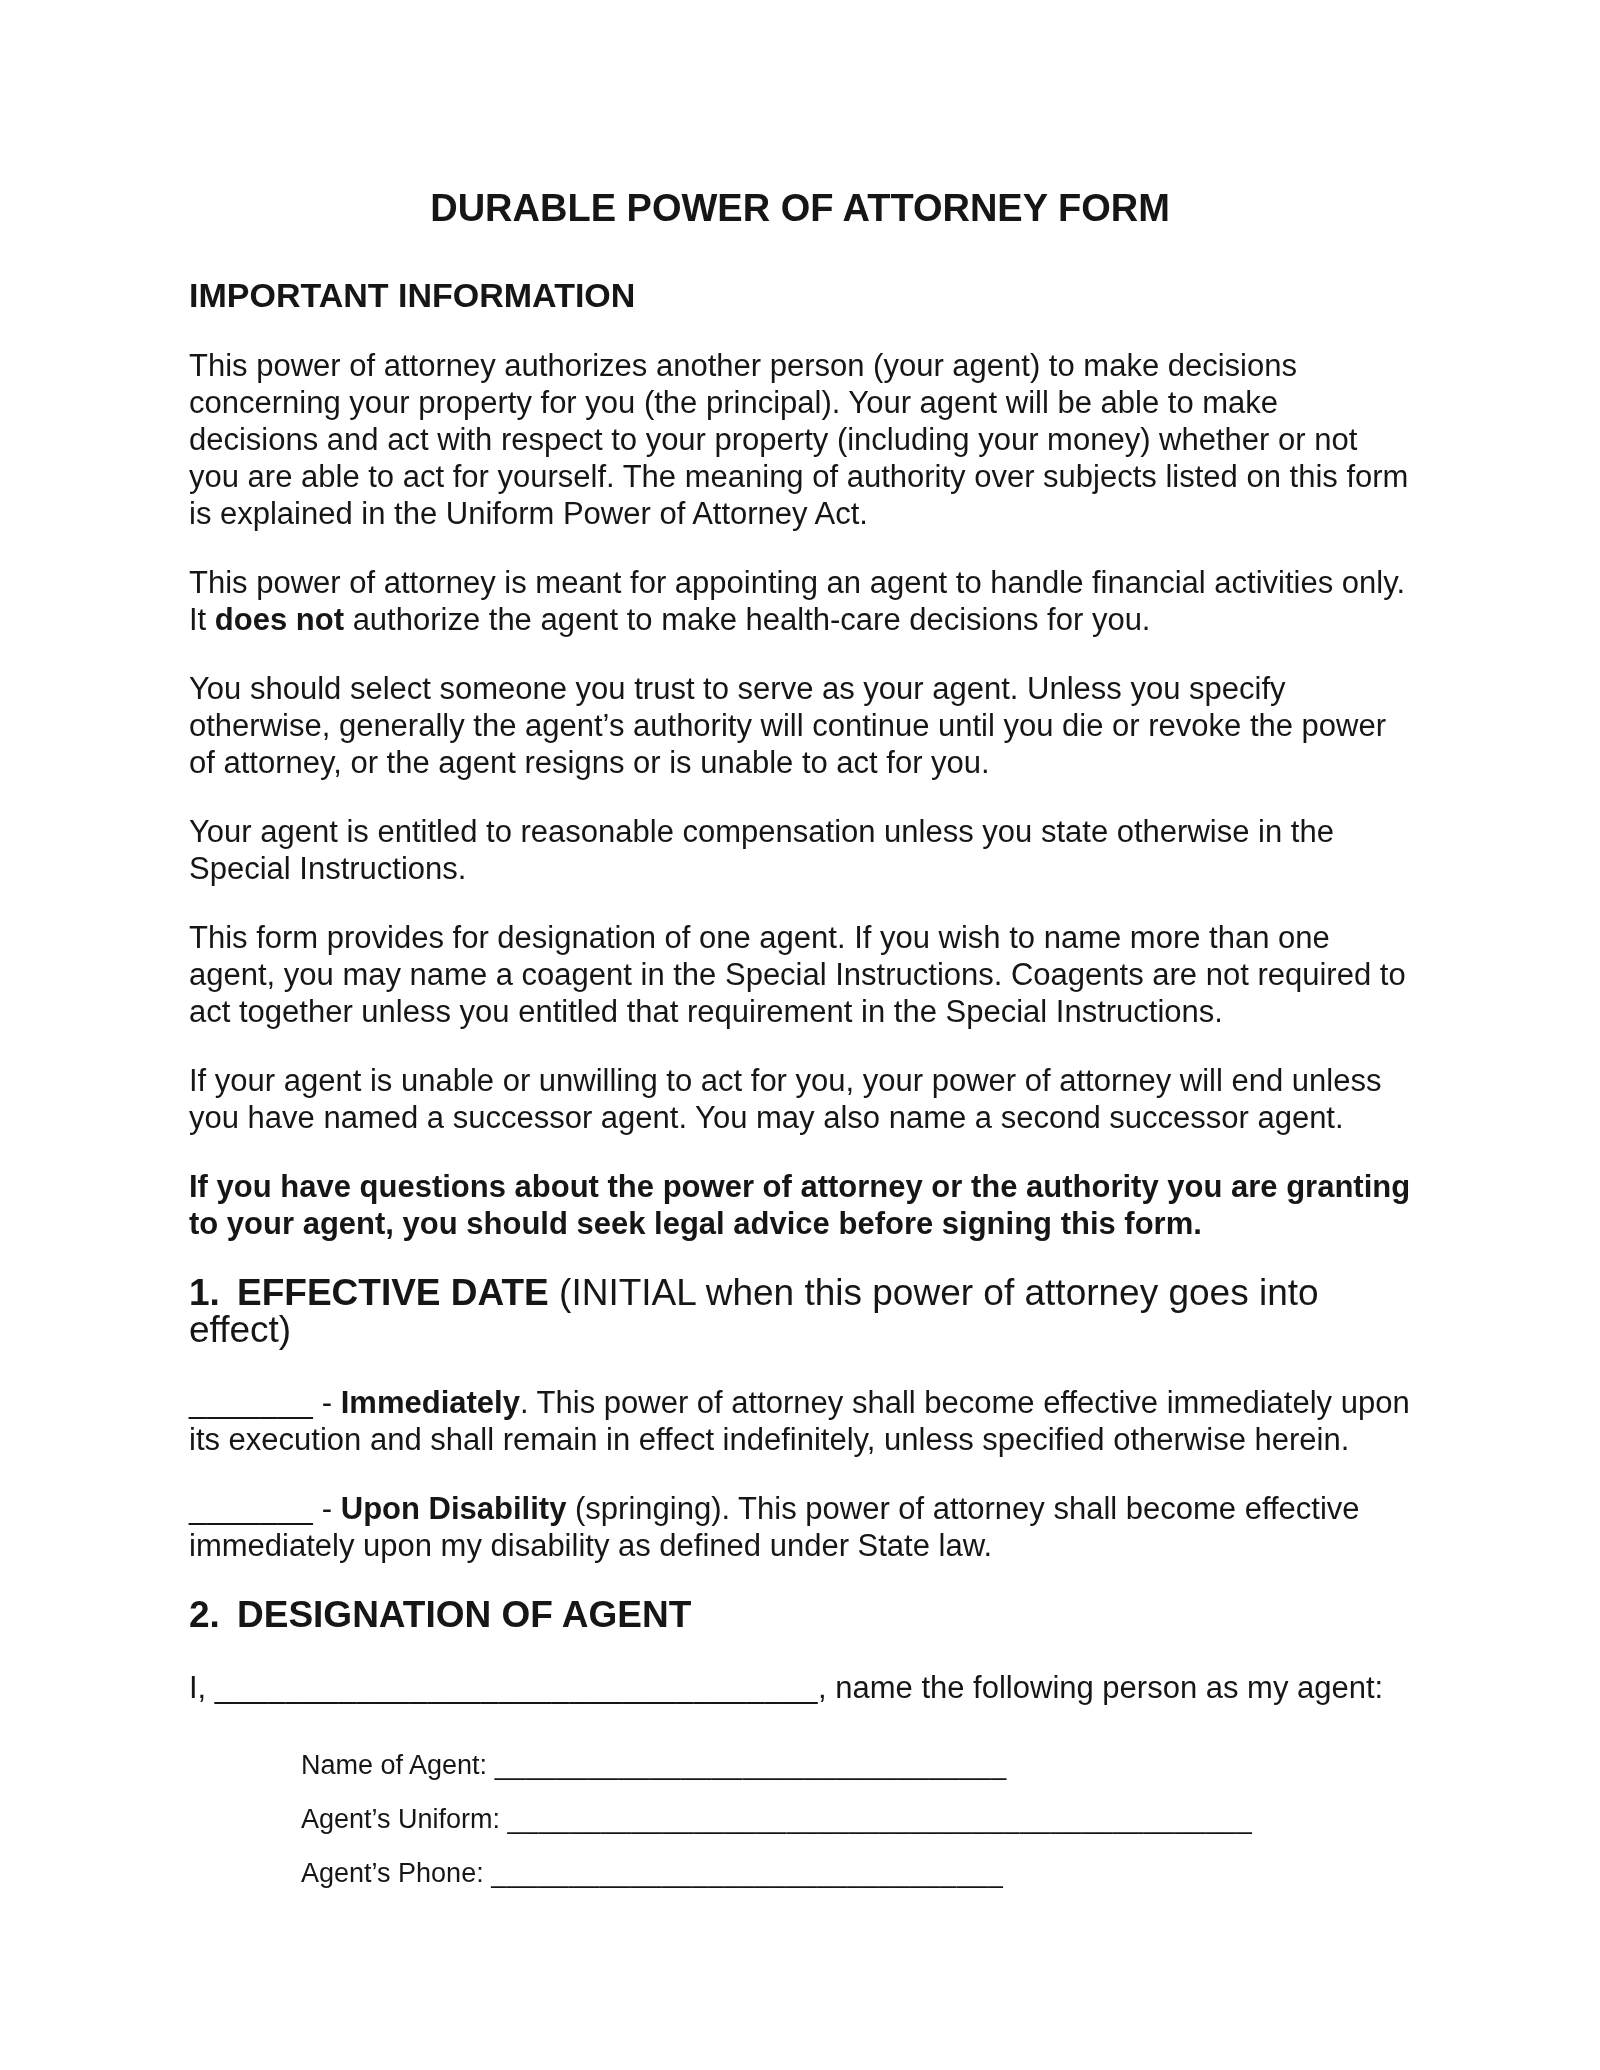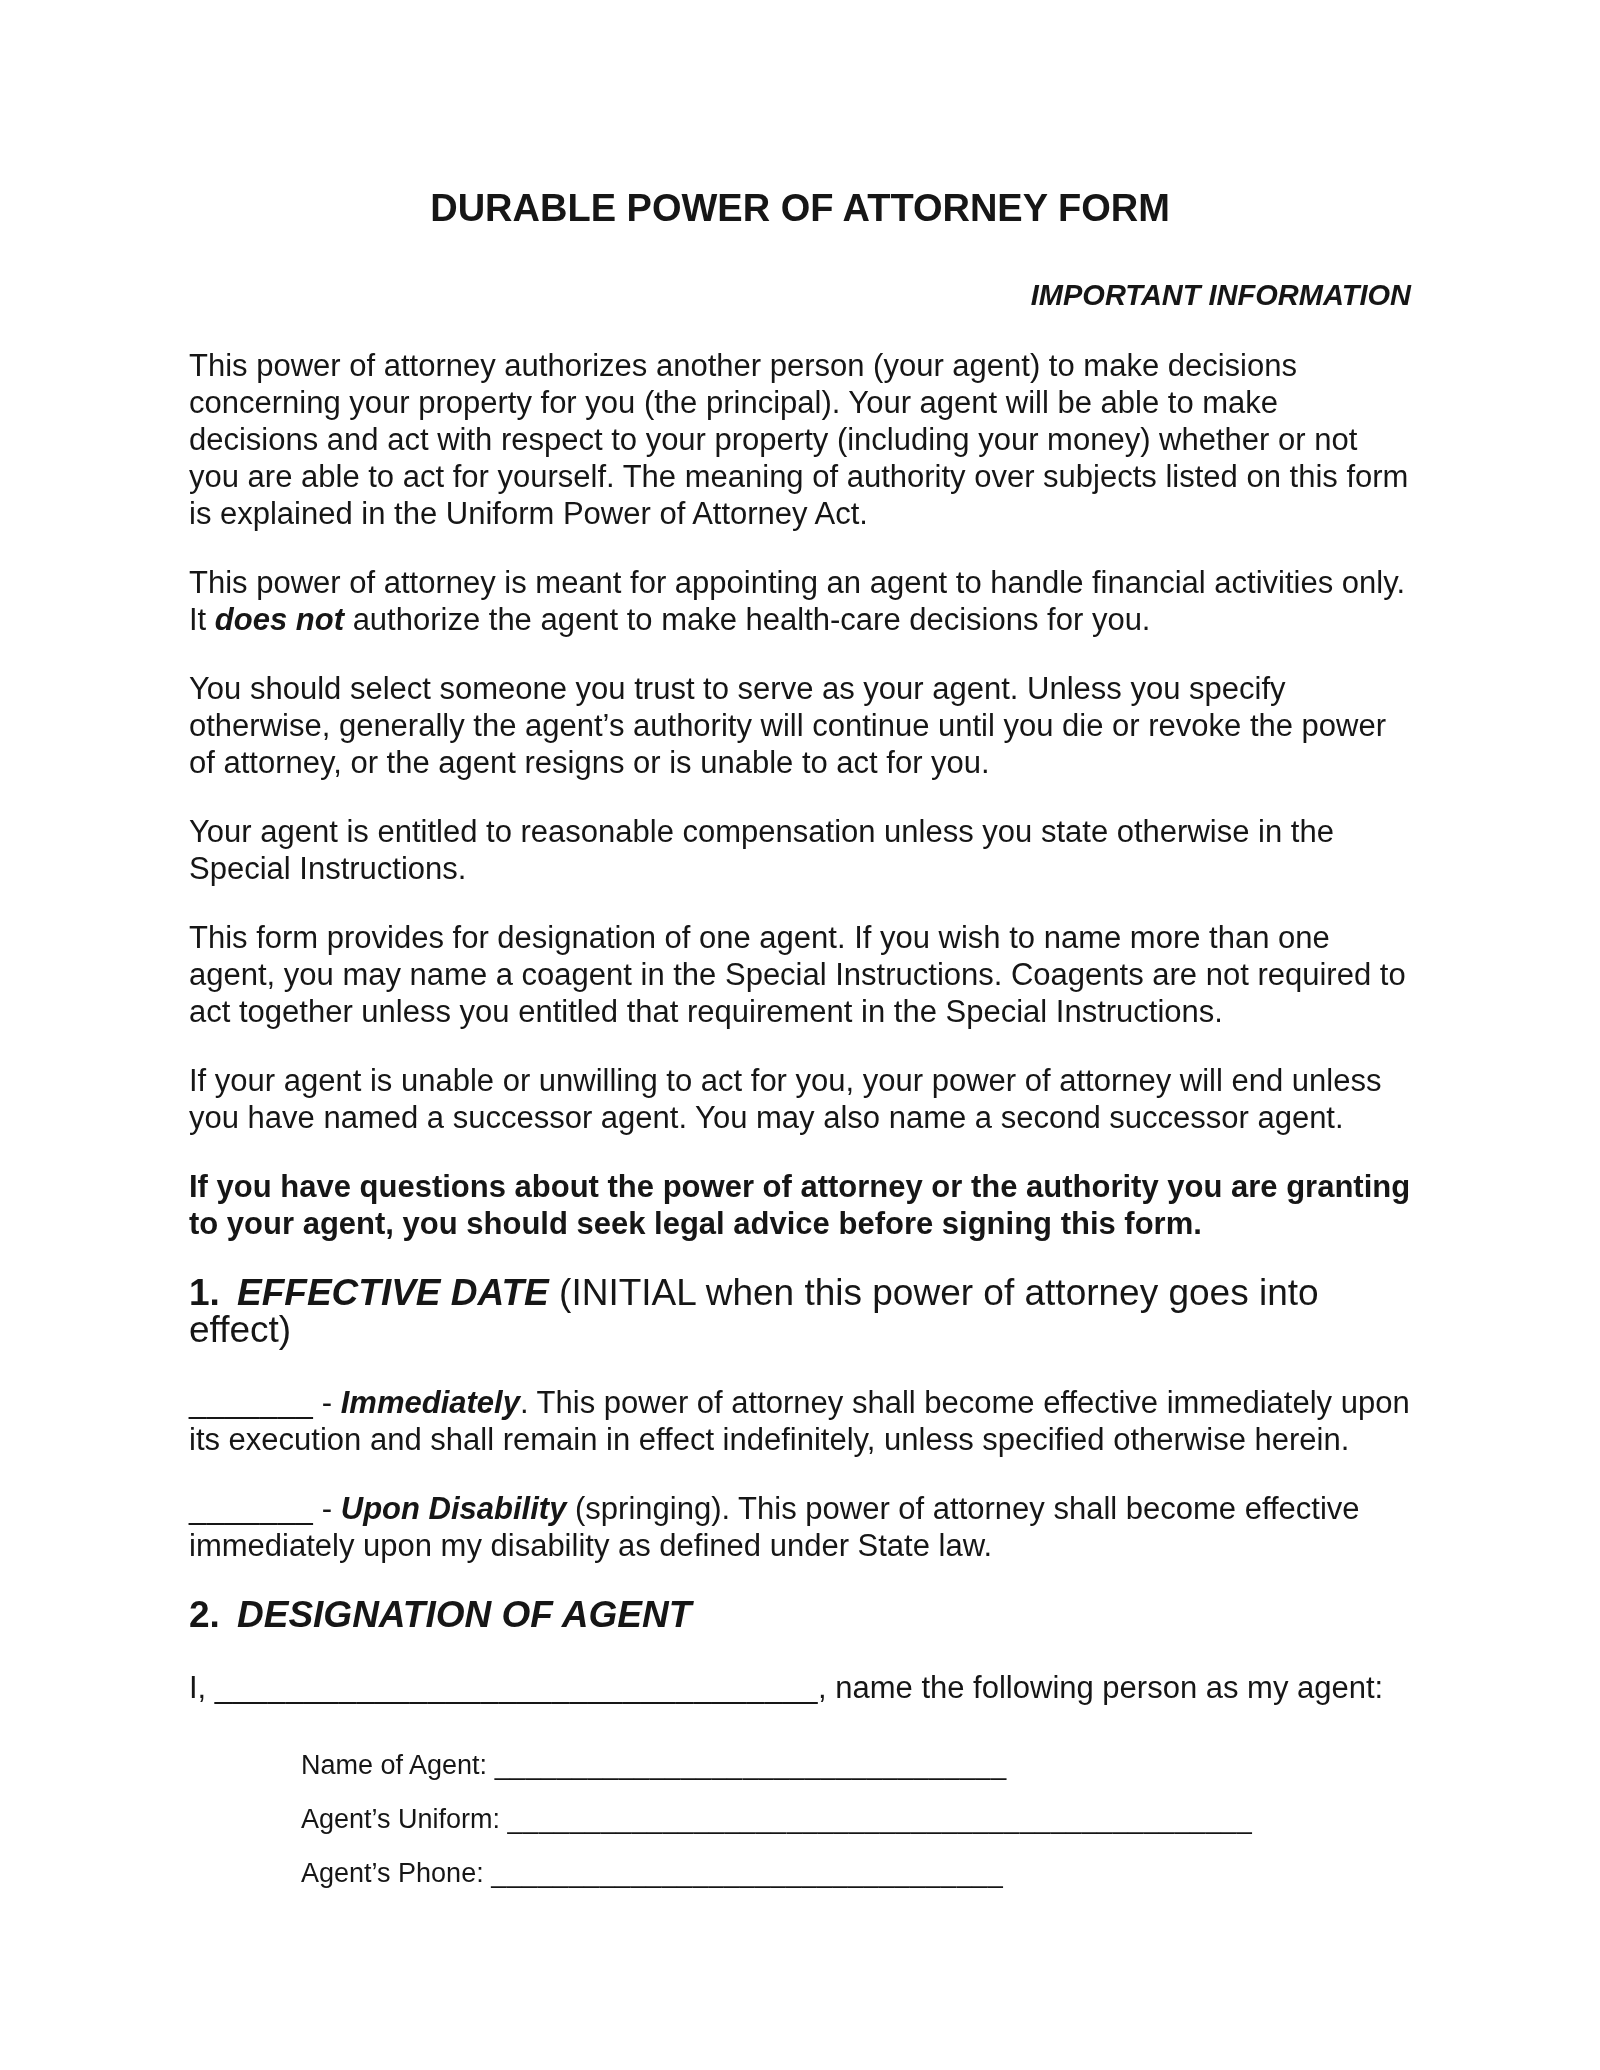--- a/index.html
+++ b/index.html
@@ -24,25 +24,24 @@
   }
   h1.doc-title {
     margin: 0 0 48px 0;
     font-size: 38px;
     line-height: 46px;
     text-align: center;
     font-weight: 700;
   }
   h2.doc-subtitle {
     margin: 0 0 36px 0;
-    font-size: 29px;
+    font-size: 34px;
     line-height: 32px;
-    text-align: right;
+    text-align: left;
     font-weight: 700;
-    font-style: italic;
   }
   p.body {
     margin: 0 0 32px 0;
     font-size: 31px;
     line-height: 37px;
   }
   p.bold-para {
     font-weight: 700;
   }
   p.section-heading {
@@ -77,21 +76,21 @@
     height: 52px;
   }
   .footer-page {
     position: absolute;
     right: 189px;
     top: 1966px;
     font-size: 25px;
     line-height: 30px;
     color: #0c4a6e;
   }
-  b { font-weight: 700; font-style: italic; }
+  b { font-weight: 700; }
 </style>
 </head>
 <body>
 
 <div class="page">
   <div class="content">
 
     <h1 class="doc-title">DURABLE POWER OF ATTORNEY FORM</h1>
 
     <h2 class="doc-subtitle">IMPORTANT INFORMATION</h2>

